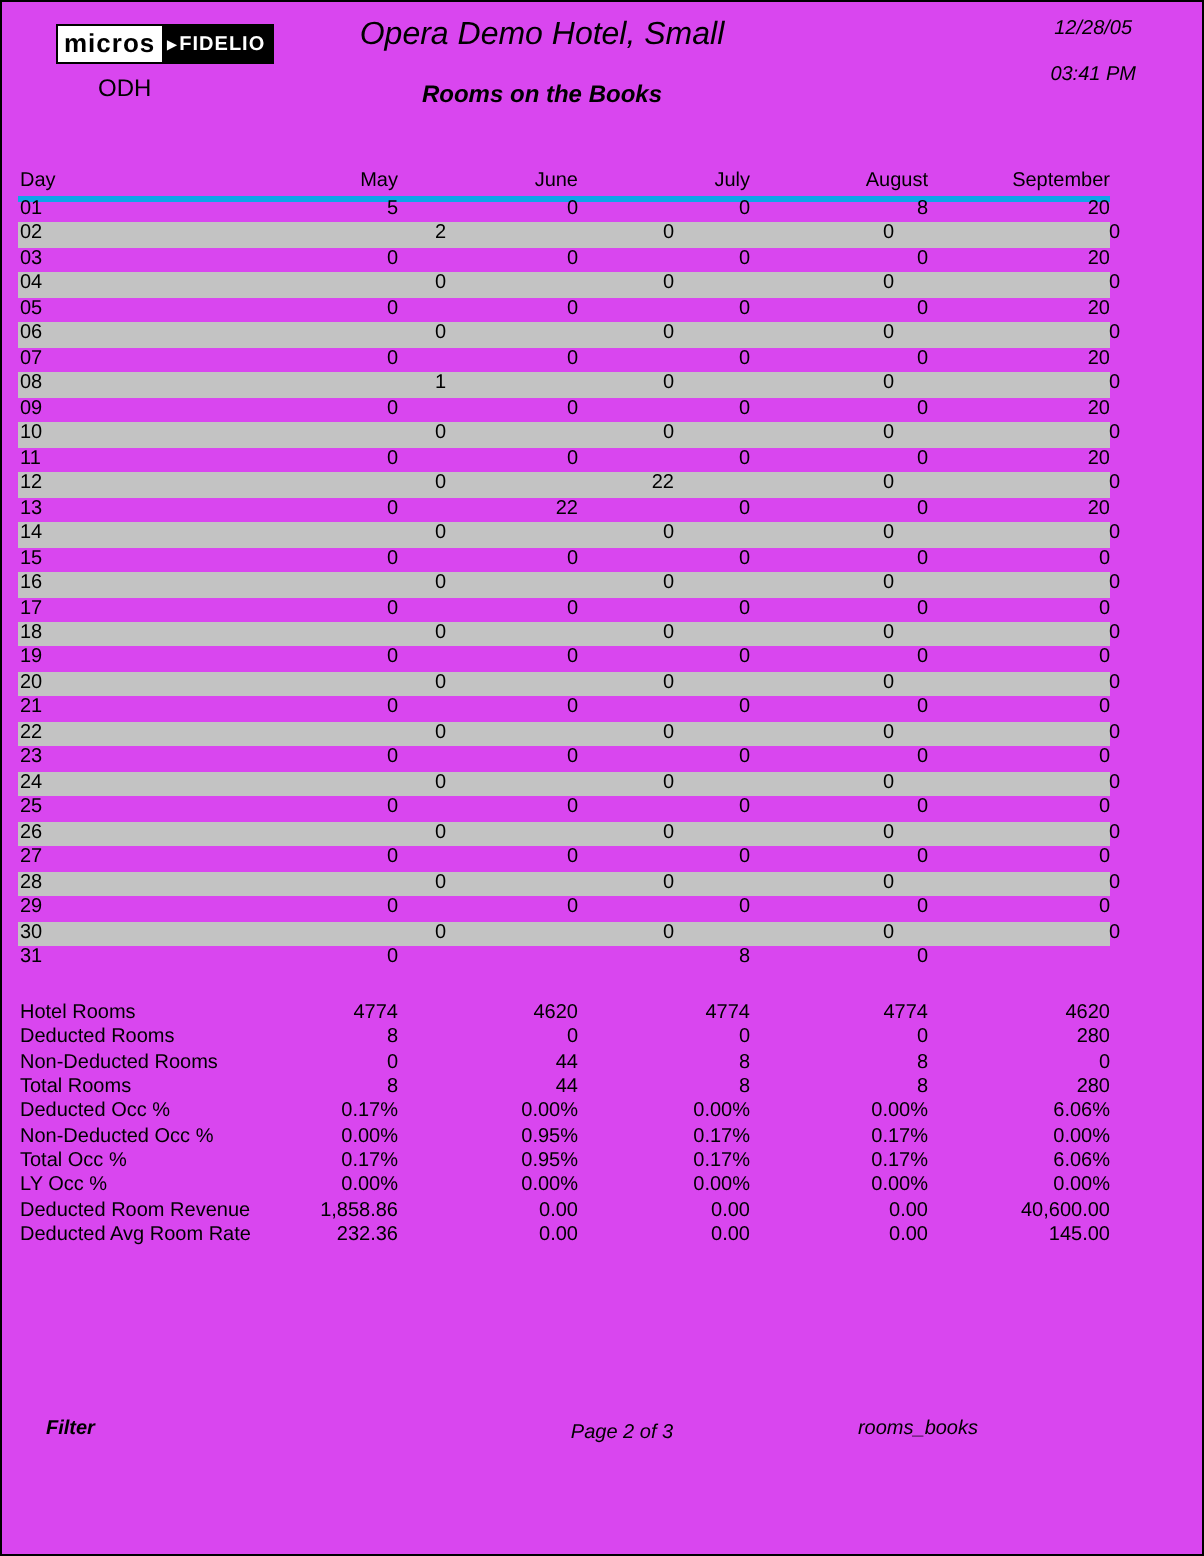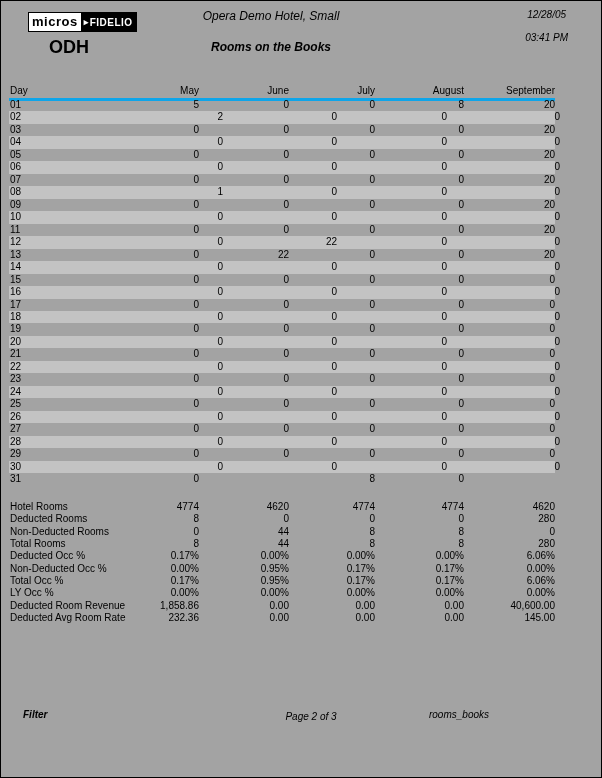--- a/index.html
+++ b/index.html
@@ -1,34 +1,34 @@
 <!DOCTYPE html>
 <html><head>
 <meta charset="utf-8">
 <style>
   html,body { margin:0; padding:0; background:#fff; }
   .page {
-    position:relative; width:602px; height:778px; background:#a3a3a3;
+    position:relative; width:602px; height:778px; background:#d946ef;
     border:1px solid #000; box-sizing:border-box; overflow:hidden;
     font-family:"Liberation Sans", sans-serif; color:#000;
   }
   
   .logo { position:absolute; left:27px; top:11px; display:flex; align-items:stretch; height:20px; }
   .logo-micros {
     border:1px solid #000; background:#fff; color:#000; font-weight:bold;
     font-size:13px; line-height:18px; padding:0 3px; letter-spacing:0.5px;
   }
   .logo-fidelio {
     background:#000; color:#fff; font-weight:bold; font-size:10px;
     display:flex; align-items:center; padding:0 4px 0 2px; letter-spacing:0.5px;
   }
   .logo-chevron { color:#fff; font-size:9px; margin-right:1px; }
-  .hotel-code { position:absolute; left:48px; top:36px; font-weight:bold; font-size:18px; }
+  .hotel-code { position:absolute; left:48px; top:36px; font-weight:normal; font-size:12px; }
   .center-head { position:absolute; left:0; top:0; width:540px; text-align:center; }
-  .hotel-name { position:absolute; top:8px; width:100%; font-style:italic; font-size:12px; }
+  .hotel-name { position:absolute; top:8px; width:100%; font-style:italic; font-size:16px; }
   .report-title { position:absolute; top:39px; width:100%; font-style:italic; font-weight:bold; font-size:12px; }
   .right-head { position:absolute; right:33px; top:8px; text-align:center; font-style:italic; font-size:10px; }
   .right-head .time { margin-top:12px; }
 
   
   .grid6 { display:grid; grid-template-columns:52px 138px 90px 86px 89px 91px; }
   .thead {
     position:absolute; left:8px; top:84px; width:546px; height:13px;
     font-size:10px; line-height:12px; border-bottom:3px solid #0ea5e9;
   }

